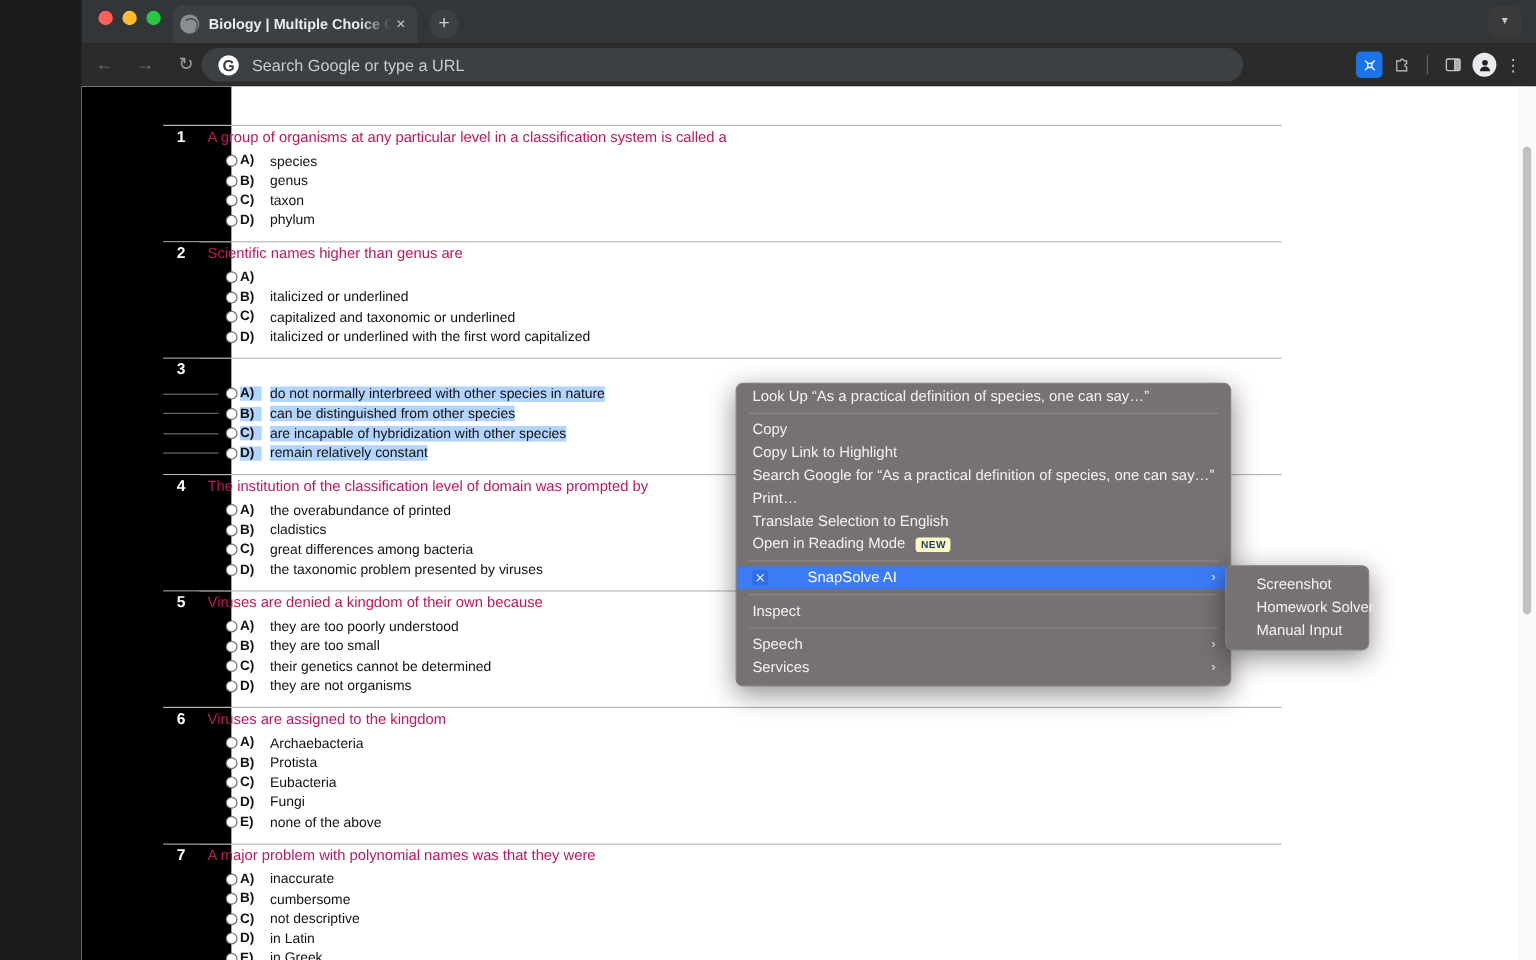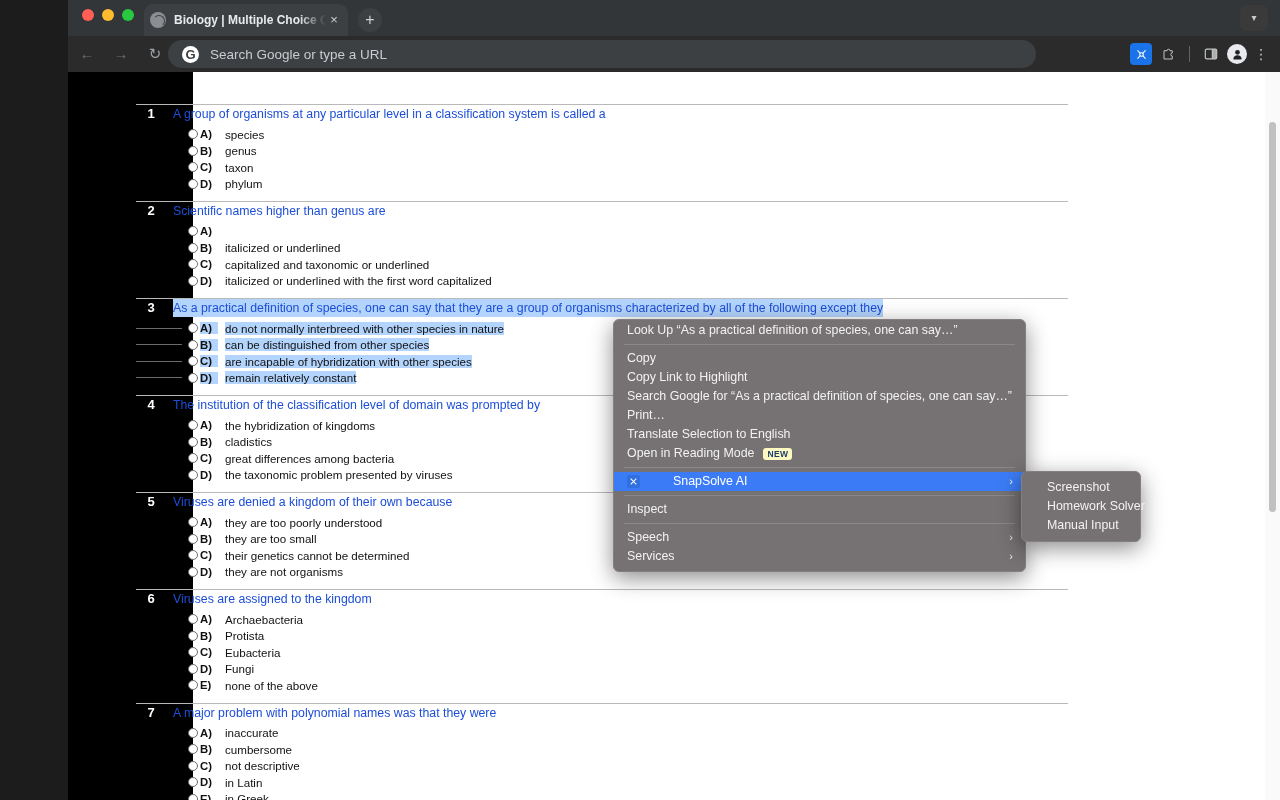--- a/index.html
+++ b/index.html
@@ -134,21 +134,21 @@
     padding-top: 0px;
     position: relative;
   }
   .q-head { display: flex; align-items: flex-start; }
   .q-num {
     width: 30px; height: 18px; background: #000; color: #fff;
     font-size: 13px; font-weight: bold; text-align: center; line-height: 18px;
     flex: 0 0 30px; font-family: "Liberation Sans", sans-serif;
   }
   .q-text {
-    font-size: 12.3px; color: #1d4ed8; margin-left: 7px; line-height: 18px;
+    font-size: 12.3px; color: #be185d; margin-left: 7px; line-height: 18px;
   }
   .choices { margin: 3px 0 9px 0; }
   .choice {
     display: flex; align-items: center; height: 16.5px; font-size: 11.6px; color: #111;
   }
   .blank-line {
     width: 46px; height: 1px; background: #6b6b6b; margin-right: 6px;
     flex: 0 0 46px;
   }
   .blank-spacer { width: 52px; flex: 0 0 52px; }
@@ -335,21 +335,20 @@
               <div class="blank-spacer"></div>
               <div class="radio"></div>
               <div class="c-letter">D)</div>
               <div class="c-text">italicized or underlined with the first word capitalized</div>
             </div>
           </div>
         </div>
         <div class="question">
           <div class="q-head">
             <div class="q-num">3</div>
-            <div class="q-text sel">As a practical definition of species, one can say that they are a group of organisms characterized by all of the following except they</div>
           </div>
           <div class="choices">
             <div class="choice sel-row">
               <div class="blank-line"></div>
               <div class="radio"></div>
               <div class="c-letter">A)</div>
               <div class="c-text">do not normally interbreed with other species in nature</div>
             </div>
             <div class="choice sel-row">
               <div class="blank-line"></div>
@@ -374,21 +373,21 @@
         <div class="question">
           <div class="q-head">
             <div class="q-num">4</div>
             <div class="q-text">The institution of the classification level of domain was prompted by</div>
           </div>
           <div class="choices">
             <div class="choice">
               <div class="blank-spacer"></div>
               <div class="radio"></div>
               <div class="c-letter">A)</div>
-              <div class="c-text">the hybridization of kingdoms</div>
+              <div class="c-text">the overabundance of printed</div>
             </div>
             <div class="choice">
               <div class="blank-spacer"></div>
               <div class="radio"></div>
               <div class="c-letter">B)</div>
               <div class="c-text">cladistics</div>
             </div>
             <div class="choice">
               <div class="blank-spacer"></div>
               <div class="radio"></div>

